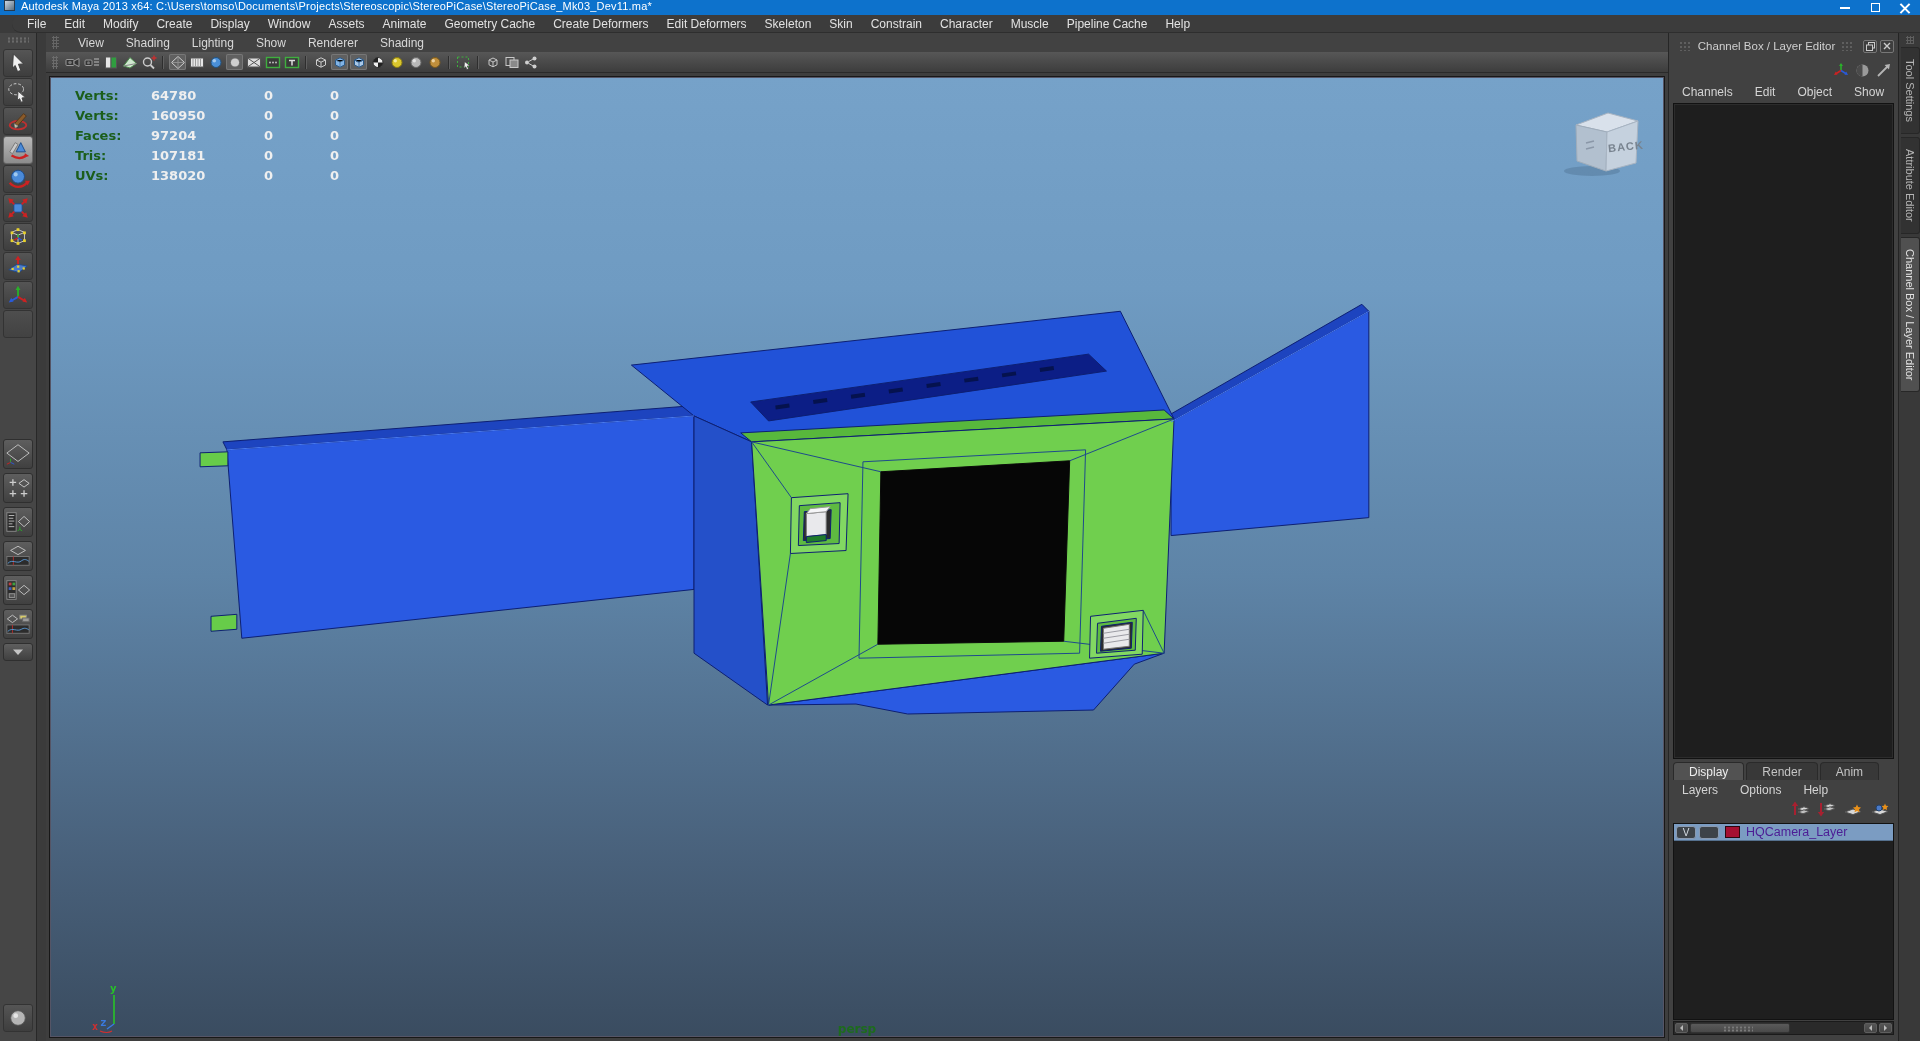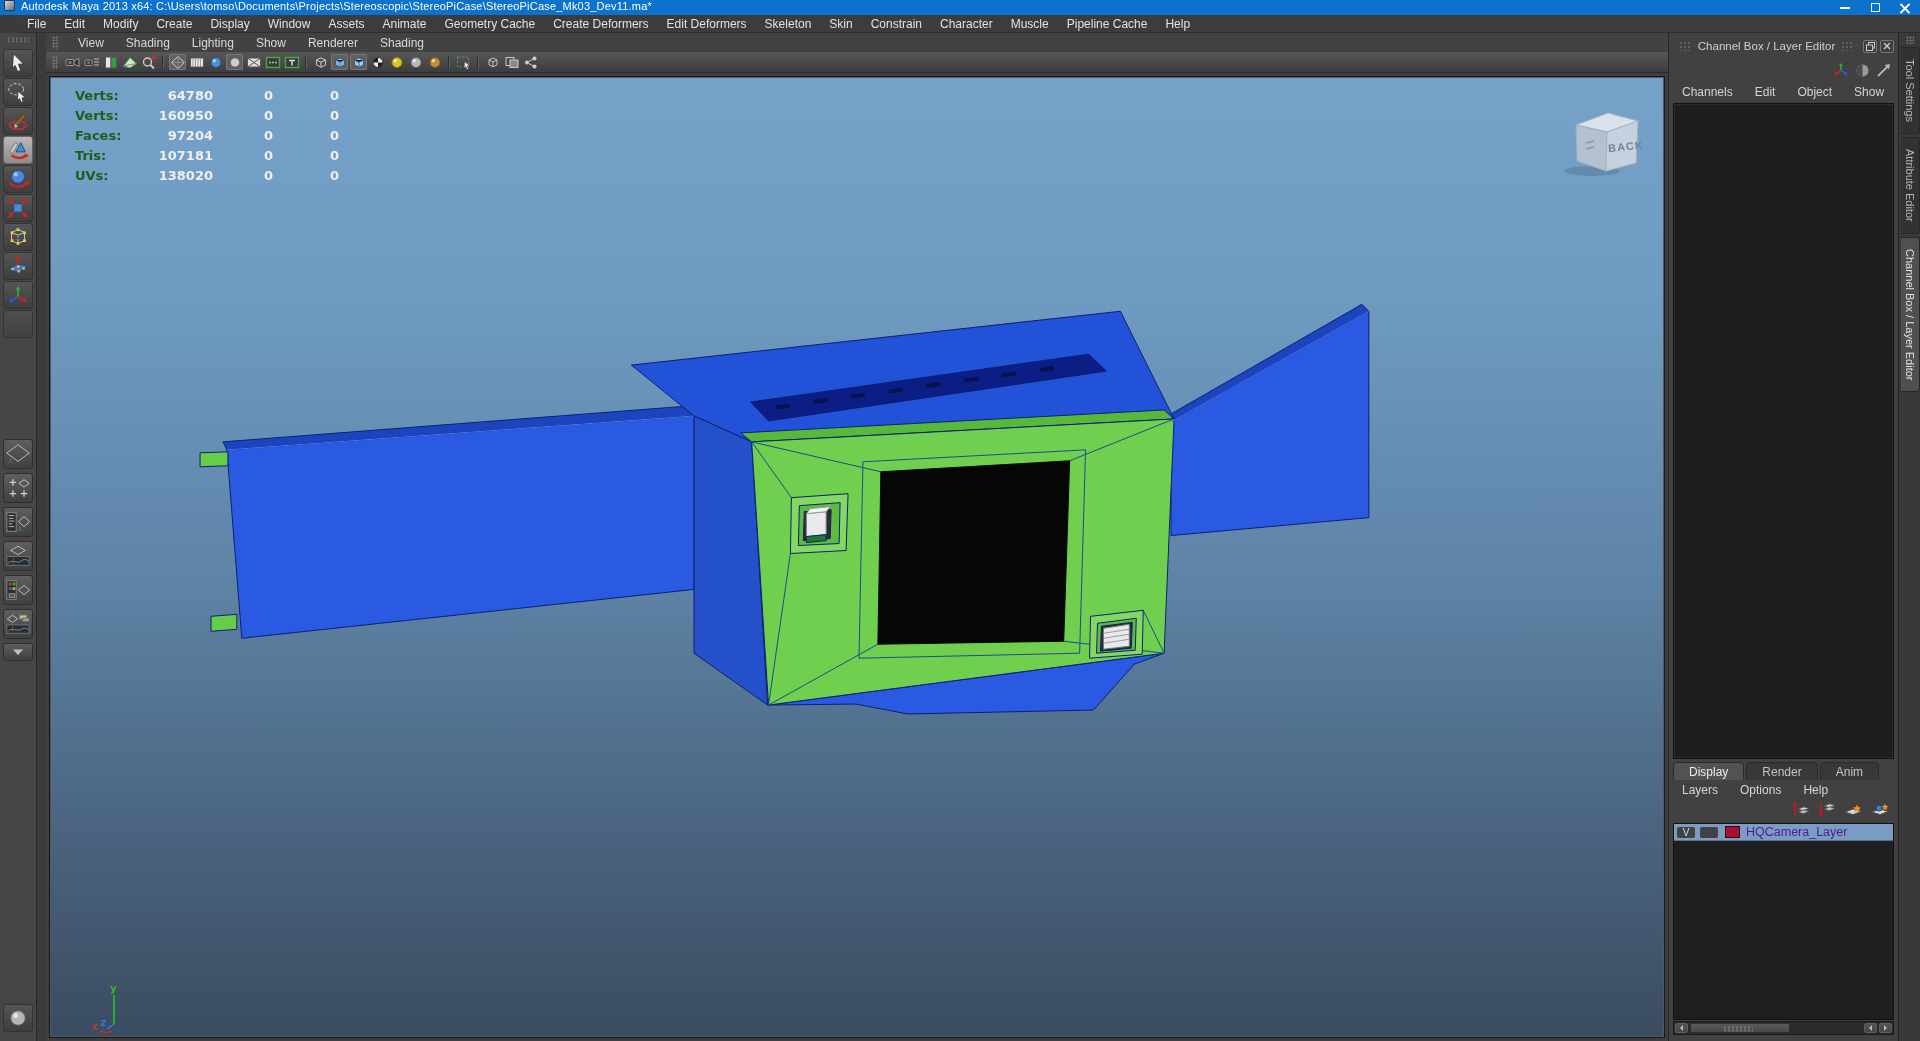--- a/index.html
+++ b/index.html
@@ -61,21 +61,21 @@
 
   .viewport { position:absolute; left:3px; right:3px; top:43px; bottom:3px;
               border:1px solid #181818; box-shadow:inset 0 0 0 1px #556;
               background:linear-gradient(180deg,#76a2c9 0%,#6f9bc2 22%,#5e84a7 52%,#48607a 82%,#3a4c60 100%); }
   .model-svg { position:absolute; left:0; top:0; width:100%; height:100%; }
 
   .hud { position:absolute; left:25px; top:8px; font-family:"DejaVu Sans",sans-serif;
          font-size:13px; font-weight:bold; }
   .hud-row { display:flex; height:20px; align-items:center; }
   .hud-label { width:76px; color:#1b5e1b; }
-  .hud-v1 { width:62px; text-align:right; color:#efefef; }
+  .hud-v1 { width:62px; text-align:left; color:#efefef; }
   .hud-v2 { width:60px; text-align:right; color:#efefef; }
   .hud-v3 { width:66px; text-align:right; color:#efefef; }
 
   .viewcube { position:absolute; right:18px; top:22px; }
   .axis-svg { position:absolute; left:42px; bottom:3px; }
   .persp-label { position:absolute; bottom:1px; left:0; width:100%; text-align:center;
                  color:#1d6b1d; font-family:"DejaVu Sans",sans-serif; font-size:12px; font-weight:bold; }
 
   
   .right-panel { position:absolute; right:22px; top:0; bottom:0; width:230px; background:#414141;
@@ -583,20 +583,21 @@
 
       <svg class="axis-svg" width="44" height="52" viewBox="0 0 44 52">
         <path d="M22 13 V42" stroke="#27c427" stroke-width="1.6"></path>
         <path d="M22 42 L15 47" stroke="#3a7ae0" stroke-width="1.4"></path>
         <path d="M8 49 q7 3 12 0" stroke="#d03030" stroke-width="1.2" fill="none"></path>
         <text x="18" y="10" font-size="11" font-weight="bold" fill="#27c427" font-family="DejaVu Sans Mono, monospace">y</text>
         <text x="8" y="44" font-size="11" font-weight="bold" fill="#3a7ae0" font-family="DejaVu Sans Mono, monospace">z</text>
         <text x="0" y="48" font-size="10" font-weight="bold" fill="#d03030" font-family="DejaVu Sans Mono, monospace">x</text>
       </svg>
 
+      <div class="persp-label">persp</div>
     </div>
   </div>
 
   <div class="right-panel">
     <div class="cb-header">
       <div class="cb-grip"></div>
       <span class="cb-title">Channel Box / Layer Editor</span>
       <div class="cb-grip"></div>
       <div class="cb-btn">
         <svg width="9" height="9" viewBox="0 0 9 9">

